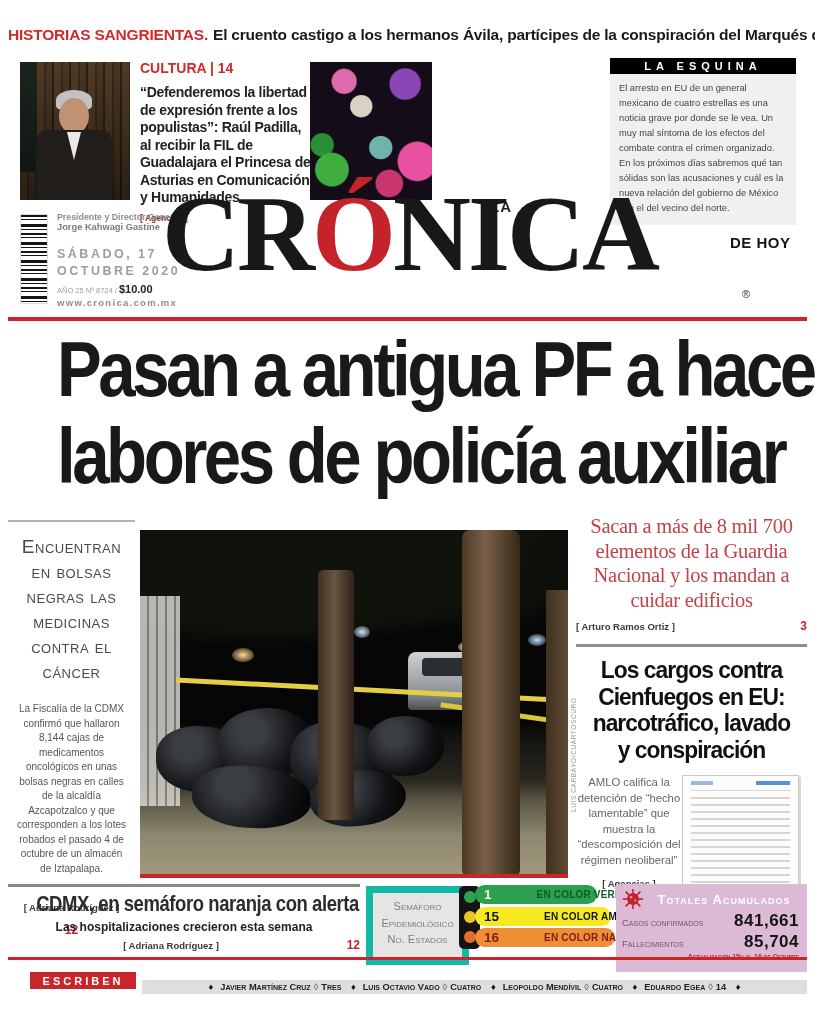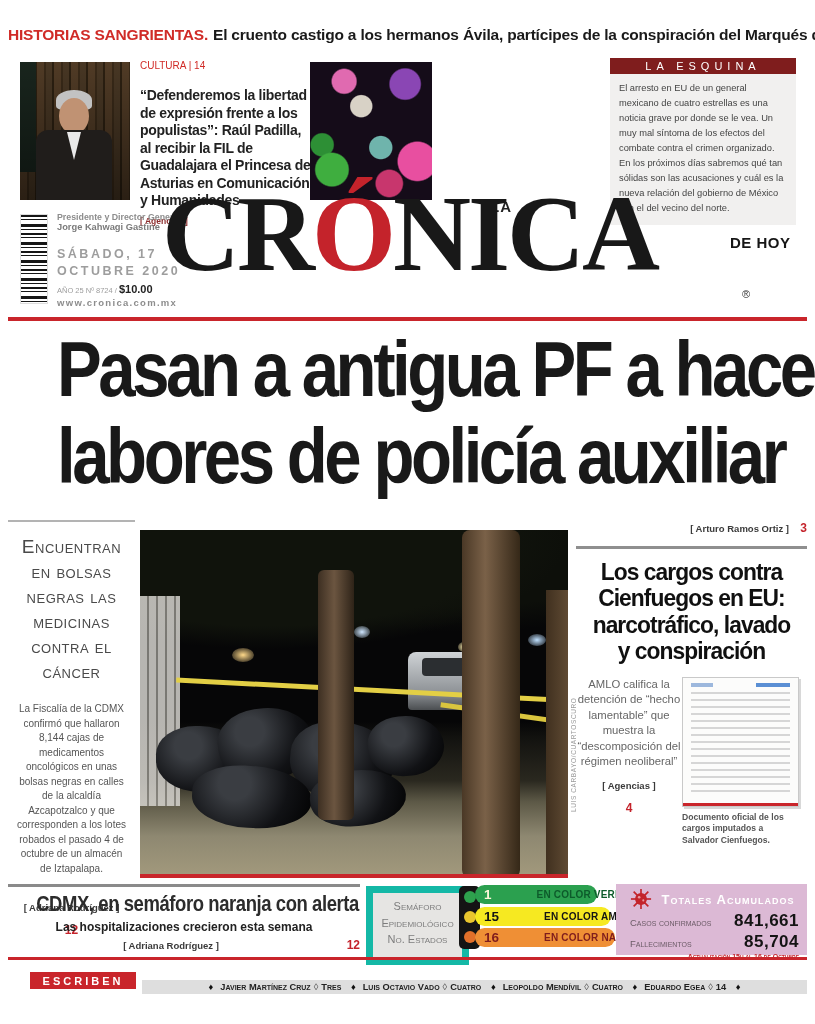--- a/index.html
+++ b/index.html
@@ -27,25 +27,25 @@
       radial-gradient(circle at 10% 60%, #2d8f35 0 8%, rgba(0,0,0,0) 9%),
       radial-gradient(circle at 88% 72%, #e84fa0 0 13%, rgba(0,0,0,0) 14%),
       radial-gradient(circle at 78% 16%, #8a46b4 0 10%, rgba(0,0,0,0) 11%),
       radial-gradient(circle at 42% 32%, #d8d2c6 0 9%, rgba(0,0,0,0) 10%),
       radial-gradient(circle at 28% 14%, #e06ab0 0 8%, rgba(0,0,0,0) 9%),
       radial-gradient(circle at 58% 62%, #6fb4ac 0 10%, rgba(0,0,0,0) 11%),
       radial-gradient(circle at 65% 88%, #c8366d 0 9%, rgba(0,0,0,0) 10%);}
   .brief-text{position:absolute;top:60px;}
   .cultura14{left:140px;width:172px;}
   .cultura15{left:438px;width:166px;}
-  .section-label{color:#d02b27;font-weight:normal;font-size:10px;margin-bottom:16px;}
+  .section-label{color:#d02b27;font-weight:bold;font-size:14px;margin-bottom:8px;}
   .brief-body{font-weight:bold;font-size:14px;line-height:1.25;color:#222;letter-spacing:-0.3px;}
   .brief-byline{margin-top:6px;font-size:8.5px;font-weight:bold;color:#8c2b2b;}
   .esquina{position:absolute;left:610px;top:58px;width:186px;}
-  .esquina-header{background:#7f1d1d;color:#fff;font-weight:normal;font-size:11px;
+  .esquina-header{background:#000000;color:#fff;font-weight:bold;font-size:11px;
                   letter-spacing:5px;text-align:center;padding:2px 0;}
   .esquina-body{background:#f1f0ef;color:#444;font-size:9.3px;line-height:1.62;padding:7px 9px 9px;}
 
   
   .barcode{position:absolute;left:20px;top:214px;width:26px;height:88px;border:1px solid #ddd;background:
       repeating-linear-gradient(180deg,#161616 0 2px,#fff 2px 4px,#161616 4px 5px,#fff 5px 9px,
       #161616 9px 12px,#fff 12px 14px,#161616 14px 15px,#fff 15px 18px);}
   .mast-info{position:absolute;left:57px;top:212px;width:135px;}
   .mi-label{font-size:8.8px;color:#8d8d8d;font-weight:bold;}
   .mi-name{font-size:9.3px;color:#7b7b7b;font-weight:bold;margin-bottom:14px;}
@@ -109,21 +109,21 @@
   .b6{left:170px;top:240px;width:96px;height:56px;transform:rotate(-6deg);}
   .ph-redline{position:absolute;left:0;bottom:0;width:428px;height:4px;background:#c9252b;}
   .photo-credit{position:absolute;left:570px;top:812px;transform:rotate(-90deg);transform-origin:left top;
                 font-size:6.5px;color:#9a9a9a;letter-spacing:0.6px;white-space:nowrap;}
 
   
   .right-col{position:absolute;left:576px;top:514px;width:231px;}
   .deck{font-family:"Liberation Serif", serif;color:#bf4348;font-size:20.5px;line-height:1.2;
         text-align:center;letter-spacing:-0.3px;}
   .byline-row{display:flex;align-items:center;margin-top:7px;}
-  .byline-row .bl{flex:1;text-align:right;font-size:9.5px;font-weight:bold;color:#3a3a3a;}
+  .byline-row .bl{flex:1;text-align:left;font-size:9.5px;font-weight:bold;color:#3a3a3a;}
   .byline-row .pg{width:18px;text-align:right;font-size:12px;font-weight:bold;color:#c4232b;}
   .gray-divider{height:3px;background:#8f8f8f;margin:11px 0 10px;}
   .cargos-headline{font-weight:bold;font-size:24px;line-height:1.1;letter-spacing:-1px;color:#101010;
                    text-align:center;transform:scaleX(0.95);transform-origin:center;}
   .sub-row{display:flex;margin-top:12px;}
   .amlo-col{width:106px;}
   .amlo-text{font-size:11.3px;line-height:1.38;color:#666;text-align:center;}
   .amlo-byline{margin-top:10px;text-align:center;font-size:9.5px;font-weight:bold;color:#3a3a3a;}
   .amlo-page{margin-top:10px;text-align:center;font-size:12px;font-weight:bold;color:#c4232b;}
   .doc-col{width:117px;}
@@ -156,22 +156,22 @@
   .sem-bar{position:absolute;left:16px;height:19px;border-radius:10px;display:flex;align-items:center;
            padding:0 9px;white-space:nowrap;}
   .sem-bar .num{font-weight:bold;font-size:13.5px;margin-right:5px;}
   .sem-bar .lbl{font-weight:bold;font-size:10px;letter-spacing:0.2px;margin-left:40px;}
   .bar-verde{top:0;width:104px;background:#2ba04f;}
   .bar-verde .num{color:#fdf7d8;} .bar-verde .lbl{color:#0d5b2b;}
   .bar-amarillo{top:21.5px;width:118px;background:#f6e921;}
   .bar-amarillo .num,.bar-amarillo .lbl{color:#141414;}
   .bar-naranja{top:43px;width:122px;background:#ef8f35;}
   .bar-naranja .num,.bar-naranja .lbl{color:#7f1d1d;}
-  .totals{position:absolute;left:616px;top:884px;width:191px;height:71px;background:#dcb9d5;
-          padding:4px 8px 0 14px;box-sizing:border-box;}
+  .totals{position:absolute;left:616px;top:884px;width:191px;height:88px;background:#dcb9d5;
+          padding:4px 8px 0 6px;box-sizing:border-box;}
   .totals-head{display:flex;align-items:center;gap:5px;}
   .totals-title{flex:1;text-align:center;color:#fff;font-weight:bold;font-variant:small-caps;
                 font-size:13px;letter-spacing:1px;}
   .totals-row{display:flex;align-items:baseline;margin-top:1px;}
   .totals-row .lab{flex:1;font-variant:small-caps;font-size:9.5px;color:#6b5b66;}
   .totals-row .val{font-weight:bold;font-size:17px;color:#141414;letter-spacing:0.5px;}
   .totals-update{text-align:right;font-variant:small-caps;font-weight:bold;font-size:7px;color:#c3242b;margin-top:1px;}
 
   
   .escriben-label{position:absolute;left:30px;top:972px;width:106px;background:#c9252b;color:#fff;
@@ -264,20 +264,21 @@
     <div class="ph-bag b5"></div>
     <div class="ph-bag b6"></div>
     <div class="ph-trunk t1"></div>
     <div class="ph-trunk t2"></div>
     <div class="ph-trunk t3"></div>
     <div class="ph-redline"></div>
   </div>
   <div class="photo-credit">LUIS CARBAYO/CUARTOSCURO</div>
 
   <div class="right-col">
+    <div class="deck">Sacan a más de 8 mil 700 elementos de la Guardia Nacional y los mandan a cuidar edificios</div>
     <div class="byline-row">
       <div class="bl">[ Arturo Ramos Ortiz ]</div>
       <div class="pg">3</div>
     </div>
     <div class="gray-divider"></div>
     <div class="cargos-headline">
       <div>Los cargos contra</div>
       <div>Cienfuegos en EU:</div>
       <div>narcotráfico, lavado</div>
       <div>y conspiración</div>

